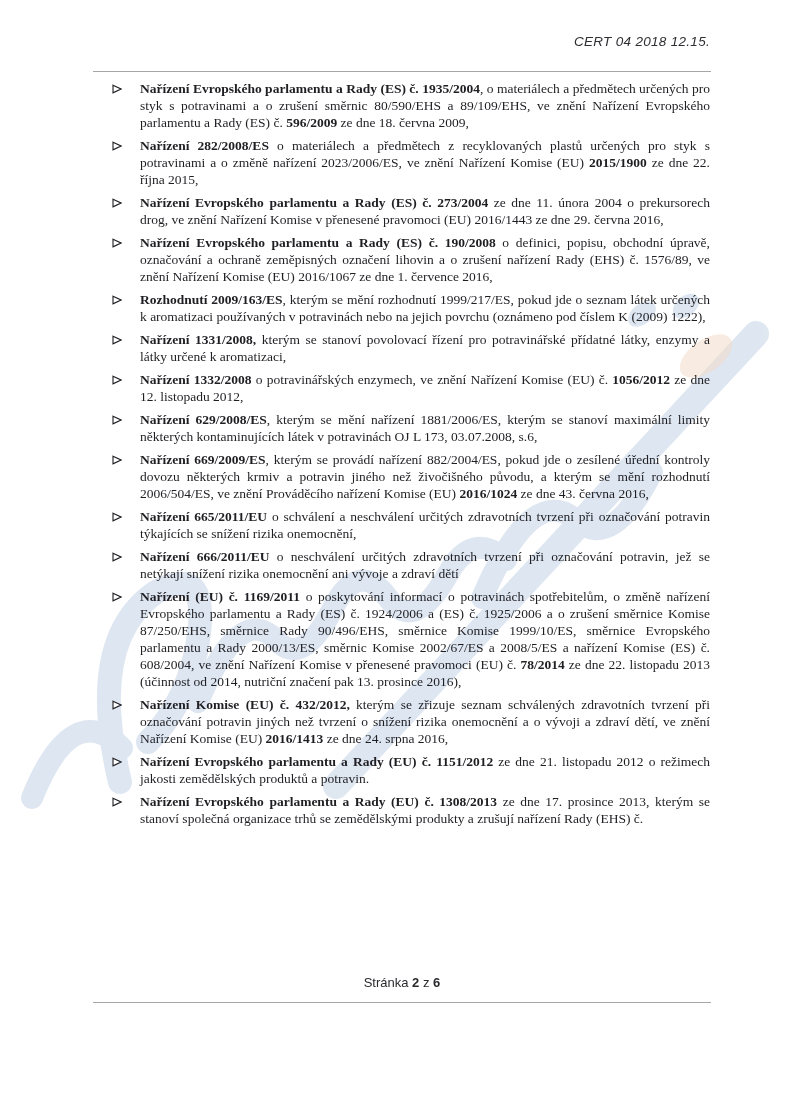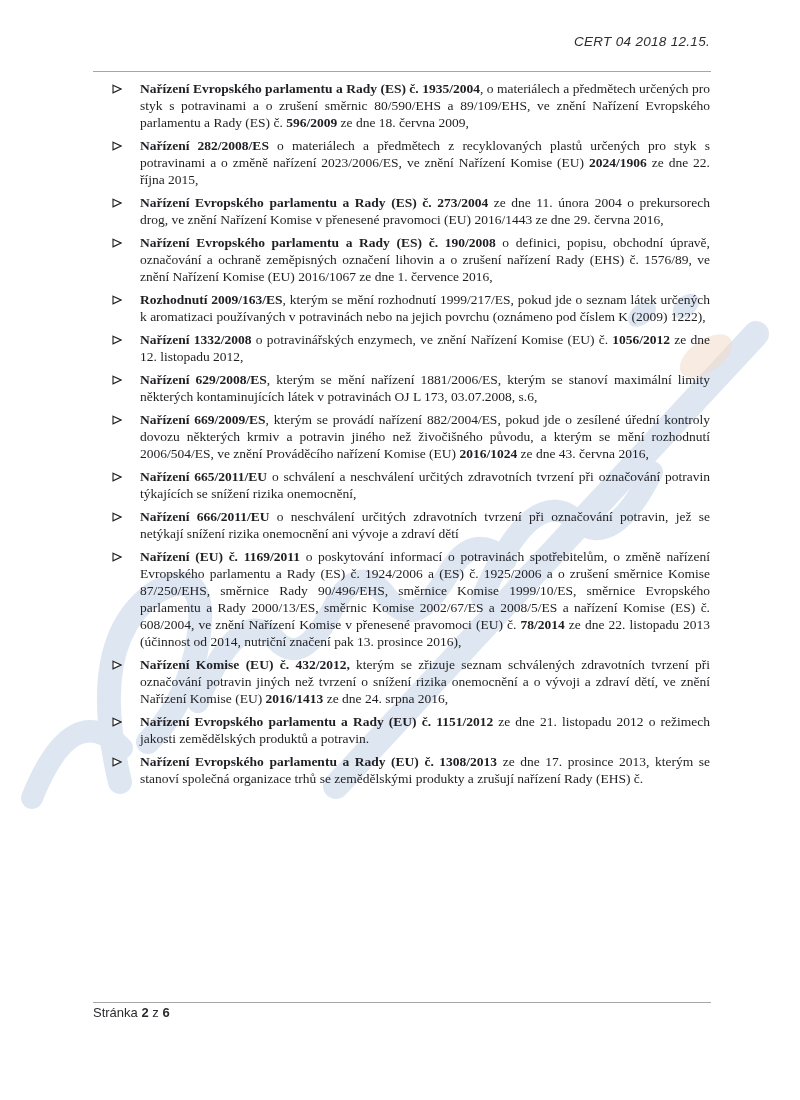--- a/index.html
+++ b/index.html
@@ -46,21 +46,22 @@
   .itext{
     margin:0;
     flex:1 1 auto;
     font-size:13.5px;
     line-height:17px;
     text-align:justify;
   }
   .itext .b{font-weight:bold;}
 
   .doc-footer{
-    position:absolute;top:1005px;left:93px;width:618px;
+    position:absolute;top:975px;left:93px;width:618px;
+    text-align:center;
     font-family:"Liberation Sans", sans-serif;
     font-size:13px;
     color:#2b2b2f;
   }
   .doc-footer .b{font-weight:bold;}
 </style>
 </head>
 <body>
 
 <div class="page">
@@ -101,21 +102,21 @@
     </span>
     <p class="itext"><span class="b">Nařízení Evropského parlamentu a Rady (ES) č. 1935/2004</span><span>, o materiálech a předmětech určených pro styk s potravinami a o zrušení směrnic 80/590/EHS a 89/109/EHS, ve znění Nařízení Evropského parlamentu a Rady (ES) č. </span><span class="b">596/2009</span><span> ze dne 18. června 2009,</span></p>
   </div>
 
   <div class="item">
     <span class="bullet">
       <svg width="10" height="10" viewBox="0 0 10 10">
         <path d="M1 1.2 L9 5 L1 8.8 Z" fill="#ffffff" stroke="#1f1f23" stroke-width="1.1" stroke-linejoin="miter"></path>
       </svg>
     </span>
-    <p class="itext"><span class="b">Nařízení 282/2008/ES</span><span> o materiálech a předmětech z recyklovaných plastů určených pro styk s potravinami a o změně nařízení 2023/2006/ES, ve znění Nařízení Komise (EU) </span><span class="b">2024/1906</span><span> ze dne 22. října 2015,</span></p>
+    <p class="itext"><span class="b">Nařízení 282/2008/ES</span><span> o materiálech a předmětech z recyklovaných plastů určených pro styk s potravinami a o změně nařízení 2023/2006/ES, ve znění Nařízení Komise (EU) </span><span class="b">2015/1900</span><span> ze dne 22. října 2015,</span></p>
   </div>
 
   <div class="item">
     <span class="bullet">
       <svg width="10" height="10" viewBox="0 0 10 10">
         <path d="M1 1.2 L9 5 L1 8.8 Z" fill="#ffffff" stroke="#1f1f23" stroke-width="1.1" stroke-linejoin="miter"></path>
       </svg>
     </span>
     <p class="itext"><span class="b">Nařízení Evropského parlamentu a Rady (ES) č. 273/2004</span><span> ze dne 11. února 2004 o prekursorech drog, ve znění Nařízení Komise v přenesené pravomoci (EU) 2016/1443 ze dne 29. června 2016,</span></p>
   </div>
@@ -131,20 +132,28 @@
 
   <div class="item">
     <span class="bullet">
       <svg width="10" height="10" viewBox="0 0 10 10">
         <path d="M1 1.2 L9 5 L1 8.8 Z" fill="#ffffff" stroke="#1f1f23" stroke-width="1.1" stroke-linejoin="miter"></path>
       </svg>
     </span>
     <p class="itext"><span class="b">Rozhodnutí 2009/163/ES</span><span>, kterým se mění rozhodnutí 1999/217/ES, pokud jde o seznam látek určených k aromatizaci používaných v potravinách nebo na jejich povrchu (oznámeno pod číslem K (2009) 1222),</span></p>
   </div>
 
+  <div class="item">
+    <span class="bullet">
+      <svg width="10" height="10" viewBox="0 0 10 10">
+        <path d="M1 1.2 L9 5 L1 8.8 Z" fill="#ffffff" stroke="#1f1f23" stroke-width="1.1" stroke-linejoin="miter"></path>
+      </svg>
+    </span>
+    <p class="itext"><span class="b">Nařízení 1331/2008,</span><span> kterým se stanoví povolovací řízení pro potravinářské přídatné látky, enzymy a látky určené k aromatizaci,</span></p>
+  </div>
 
   <div class="item">
     <span class="bullet">
       <svg width="10" height="10" viewBox="0 0 10 10">
         <path d="M1 1.2 L9 5 L1 8.8 Z" fill="#ffffff" stroke="#1f1f23" stroke-width="1.1" stroke-linejoin="miter"></path>
       </svg>
     </span>
     <p class="itext"><span class="b">Nařízení 1332/2008</span><span> o potravinářských enzymech, ve znění Nařízení Komise (EU) č. </span><span class="b">1056/2012</span><span> ze dne 12. listopadu 2012,</span></p>
   </div>
 

